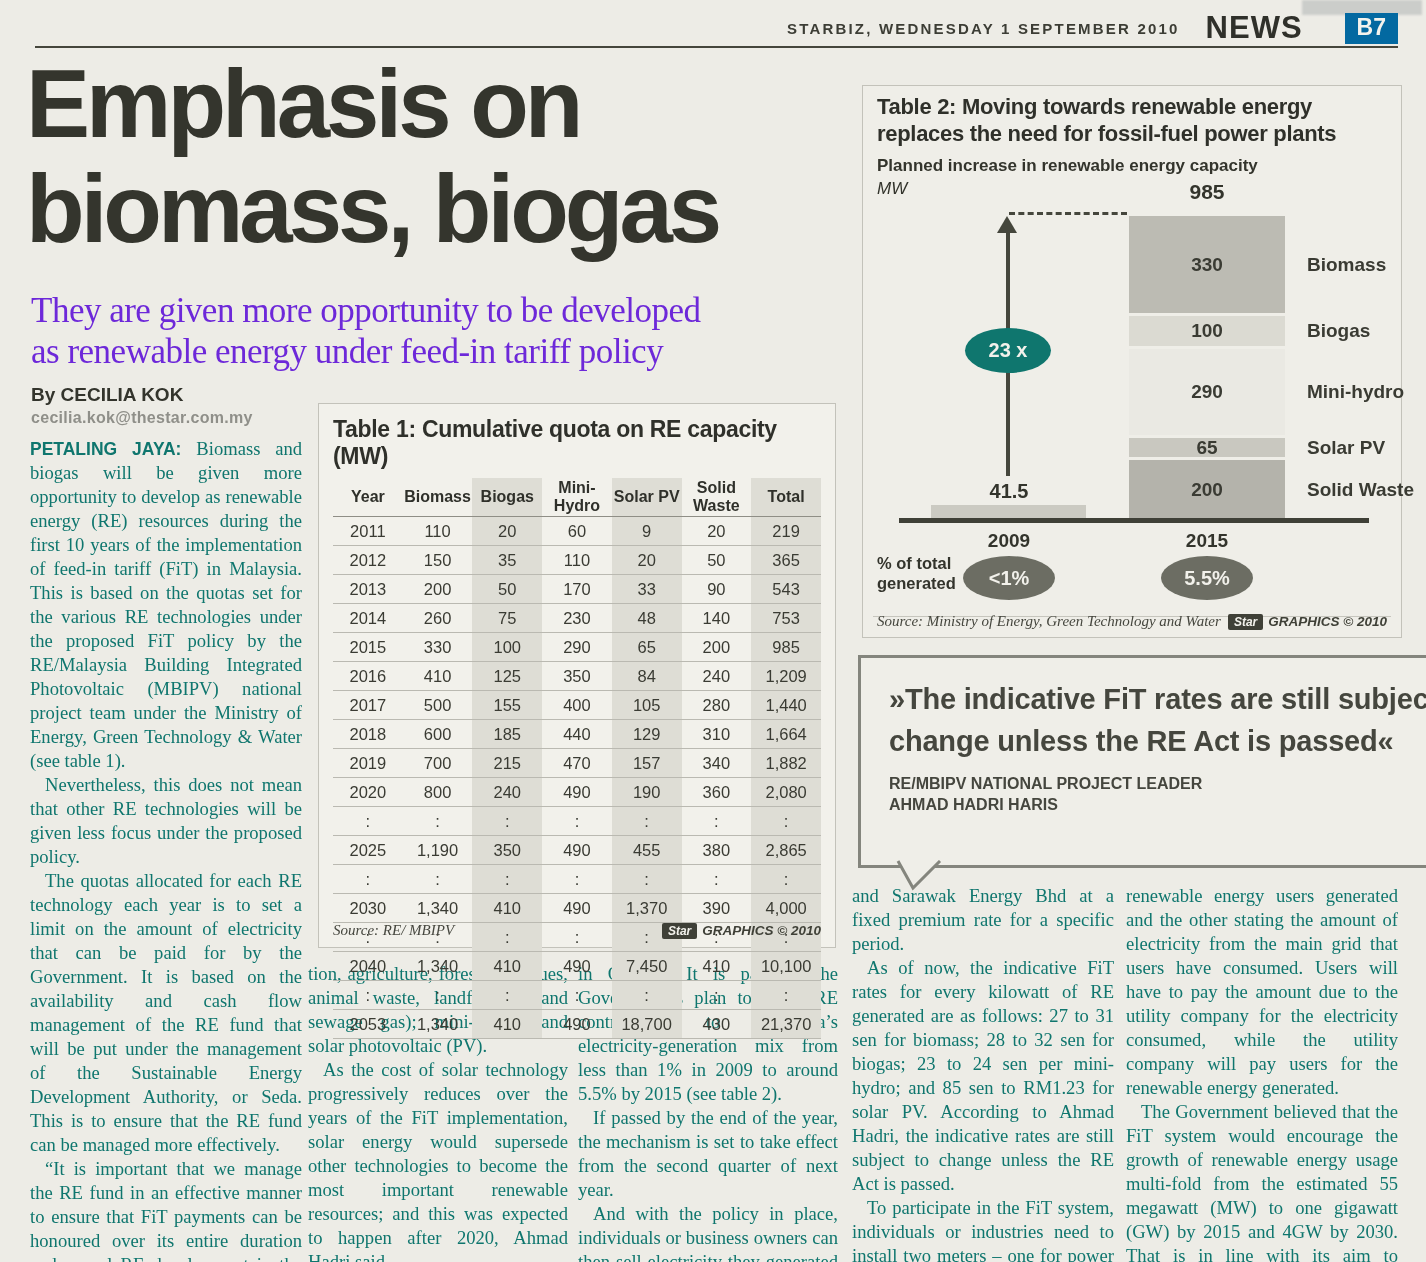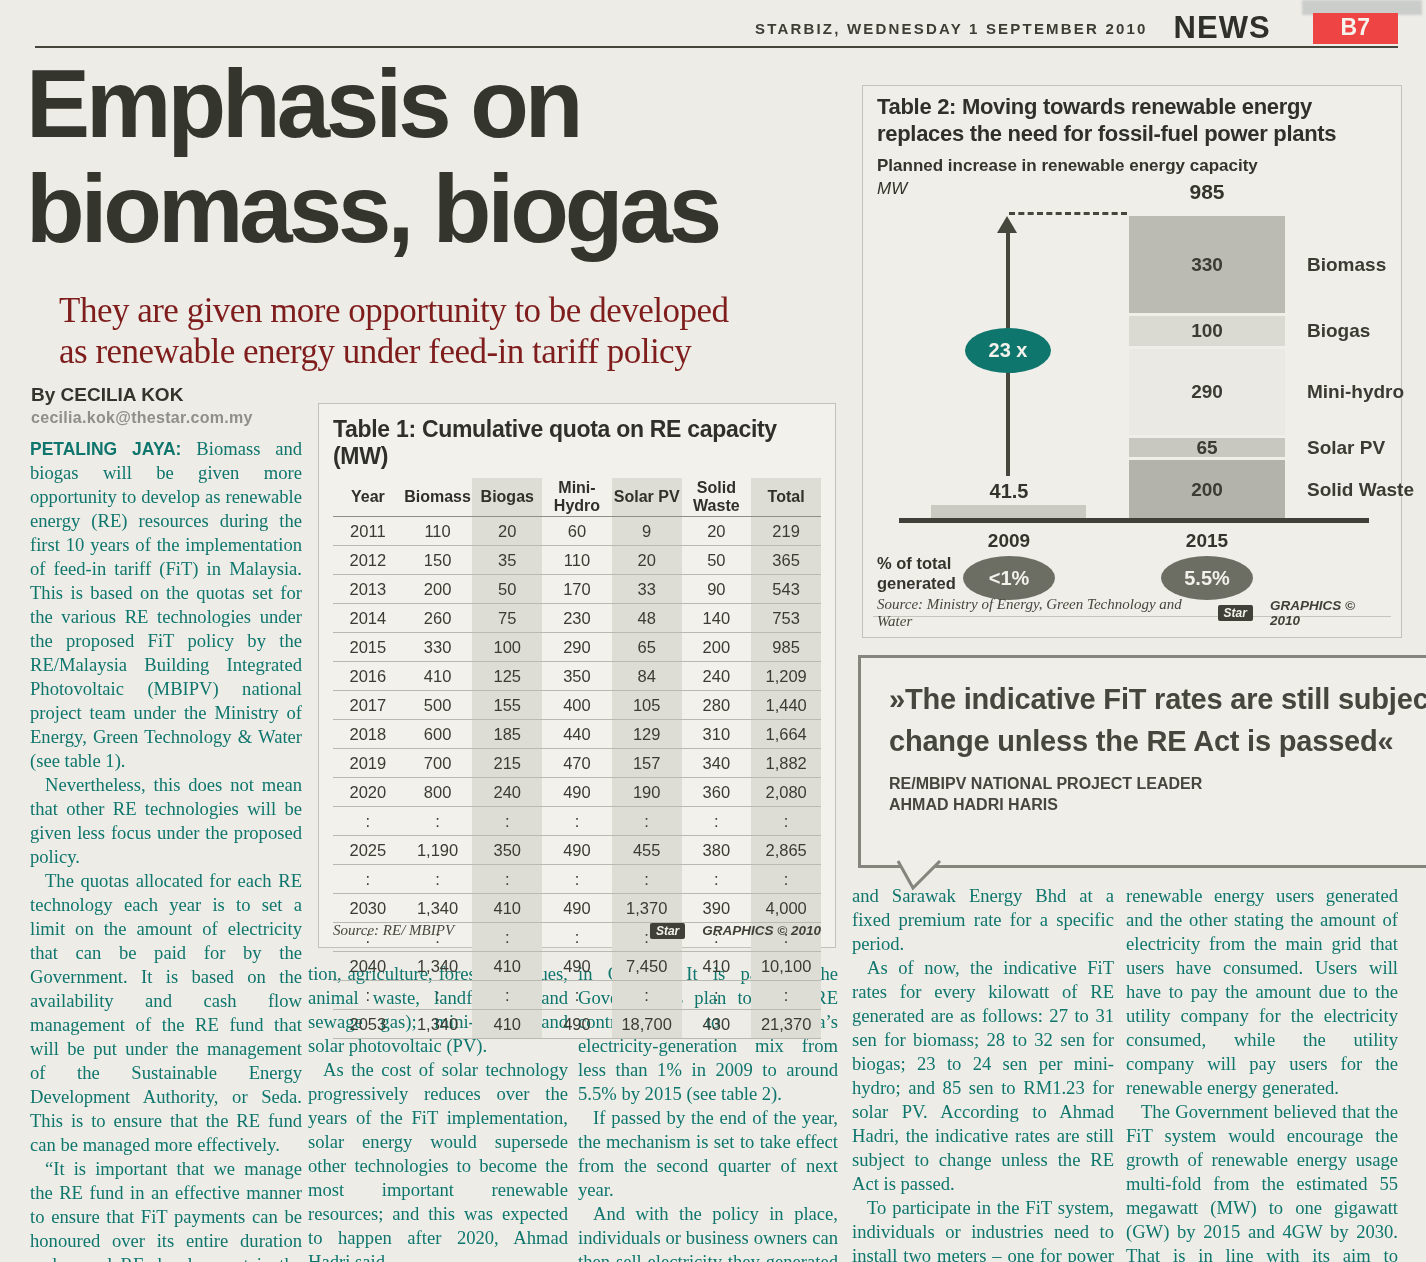--- a/index.html
+++ b/index.html
@@ -4,52 +4,52 @@
 <style>
   html,body{margin:0;padding:0;background:#cfcec8;}
   .page{position:relative;width:1426px;height:1262px;background:#edece6;overflow:hidden;
         font-family:"Liberation Sans",sans-serif;color:#33342c;}
 
   
   .masthead{position:absolute;top:10px;left:35px;right:28px;display:flex;
             justify-content:flex-end;align-items:center;gap:26px;}
   .m-date{font-weight:bold;font-size:15px;letter-spacing:2.2px;color:#3c3d35;}
   .m-news{font-weight:bold;font-size:31px;letter-spacing:1px;color:#2f302a;}
-  .m-pageno{margin-left:16px;background:#ef4444;color:#f4f3ed;font-weight:bold;
-            font-size:23px;padding:1px 28px 3px;}
+  .m-pageno{margin-left:16px;background:#0369a1;color:#f4f3ed;font-weight:bold;
+            font-size:23px;padding:1px 12px 3px;}
   .m-rule{position:absolute;top:46px;left:35px;right:28px;height:2px;background:#45463c;}
   .artifact{position:absolute;left:1302px;top:0;width:120px;height:15px;
             background:#9aa0a2;opacity:.4;filter:blur(1px);}
 
   
   .headline{position:absolute;left:26px;top:52px;font-weight:bold;font-size:96px;
             line-height:1.09;letter-spacing:-4px;color:#34352d;}
   .standfirst{position:absolute;left:31px;top:290px;font-family:"Liberation Serif",serif;
-              font-size:35px;line-height:1.18;color:#7f1d1d;letter-spacing:-0.5px;margin-left:28px;}
+              font-size:35px;line-height:1.18;color:#6d28d9;letter-spacing:-0.5px;}
   .byline{position:absolute;left:31px;top:384px;}
   .byline .by{font-weight:bold;font-size:19px;color:#33342c;}
   .byline .email{font-weight:bold;font-size:16px;color:#8f8f89;margin-top:3px;letter-spacing:.3px;}
 
   
   .bodycol{position:absolute;font-family:"Liberation Serif",serif;font-size:18.6px;
            line-height:24px;color:#0f766e;text-align:justify;}
   .bodycol p{margin:0;text-indent:15px;}
   .bodycol p.lead{text-indent:0;}
   .cont p:first-child{text-indent:0;}
   .dateline{font-family:"Liberation Sans",sans-serif;font-weight:bold;font-size:17.5px;}
   #col1{left:30px;top:437px;width:272px;height:806px;}
   #col2{left:308px;top:962px;width:260px;}
   #col3{left:578px;top:962px;width:260px;}
   #col4{left:852px;top:884px;width:262px;}
   #col5{left:1126px;top:884px;width:272px;}
 
   
   .card{position:absolute;background:#f2f1eb;border:1px solid #c3c2ba;box-sizing:border-box;}
   .source{font-family:"Liberation Serif",serif;font-style:italic;font-size:15px;color:#45463e;}
-  .credit{display:flex;align-items:center;gap:17px;font-style:italic;font-weight:bold;
+  .credit{display:flex;align-items:center;gap:5px;font-style:italic;font-weight:bold;
           font-size:13.5px;color:#3f4037;}
   .logo{background:#3f4037;color:#f2f1eb;font-style:italic;font-weight:bold;font-size:12px;
         padding:1px 6px;border-radius:2px;}
 
   
   #table1-card{left:318px;top:403px;width:518px;height:545px;padding:10px 14px;}
   .t1-title{font-weight:bold;font-size:23px;letter-spacing:-0.3px;margin:2px 0 8px;color:#2f302a;}
   table.t1{width:100%;border-collapse:collapse;table-layout:fixed;}
   .t1 th{font-weight:bold;font-size:16px;height:30px;text-align:center;color:#2f302a;}
   .t1 td{font-size:16.5px;height:26px;text-align:center;color:#3a3b33;}

